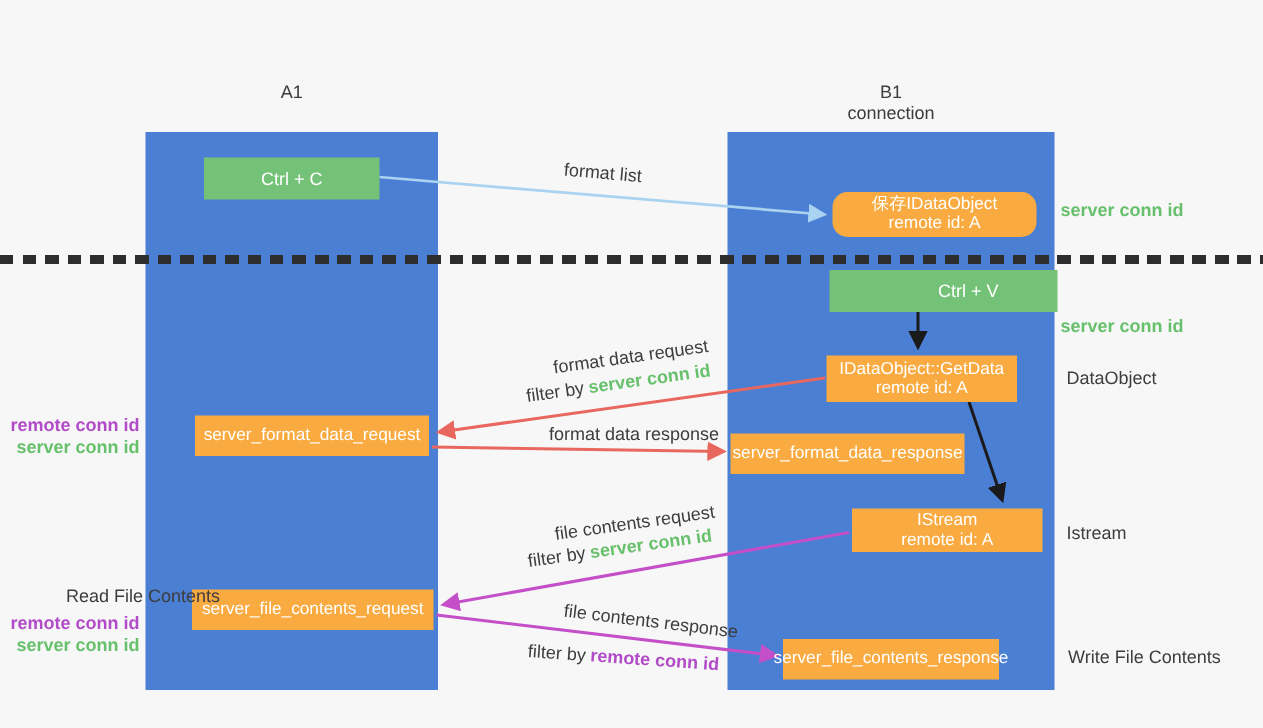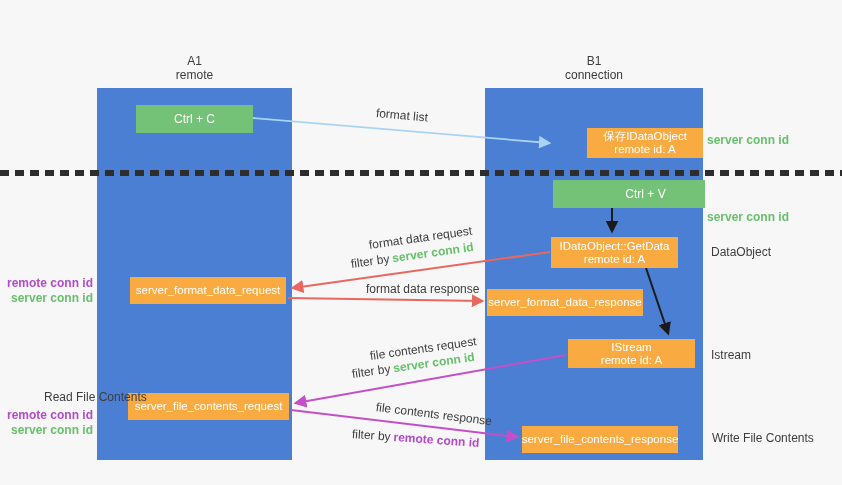--- a/index.html
+++ b/index.html
@@ -37,21 +37,20 @@
   .left-align-box{left:0;width:93px;text-align:right;}
 </style>
 </head>
 <body>
 
 <div id="stage">
 
 
   <div class="lane-header" style="left:97px;width:195px;">
     <div>A1</div>
-    <div>remote</div>
   </div>
   <div class="lane-header" style="left:485px;width:218px;">
     <div>B1</div>
     <div>connection</div>
   </div>
 
   <div class="lane lane-left"></div>
   <div class="lane lane-right"></div>
 
   <div class="divider"></div>
@@ -76,21 +75,21 @@
     <line x1="646" y1="268" x2="668" y2="333" stroke="#1a1a1a" stroke-width="2" marker-end="url(#m-black)"></line>
     <line x1="550" y1="252" x2="293" y2="288" stroke="#e8685f" stroke-width="2" marker-end="url(#m-red)"></line>
     <line x1="288" y1="298" x2="482" y2="301" stroke="#e8685f" stroke-width="2" marker-end="url(#m-red)"></line>
     <line x1="566" y1="355" x2="296" y2="403" stroke="#c44fc8" stroke-width="2" marker-end="url(#m-mag)"></line>
     <line x1="291" y1="410" x2="517" y2="437" stroke="#c44fc8" stroke-width="2" marker-end="url(#m-mag)"></line>
   </svg>
 
   <div class="node node-green" style="left:136px;top:105px;width:117px;height:28px;align-items:center;">
     <div>Ctrl + C</div>
   </div>
-  <div class="node node-orange" style="left:587px;top:128px;width:116px;height:30px;">
+  <div class="node node-orange" style="left:555px;top:128px;width:136px;height:30px;border-radius:10px;">
     <div>保存IDataObject</div>
     <div>remote id: A</div>
   </div>
   <div class="node node-green" style="left:553px;top:180px;width:119px;height:28px;padding-left:33px;">
     <div>Ctrl + V</div>
   </div>
   <div class="node node-orange" style="left:551px;top:237px;width:127px;height:31px;">
     <div>IDataObject::GetData</div>
     <div>remote id: A</div>
   </div>
@@ -100,21 +99,21 @@
   <div class="node node-orange" style="left:487px;top:289px;width:156px;height:27px;">
     <div>server_format_data_response</div>
   </div>
   <div class="node node-orange" style="left:568px;top:339px;width:127px;height:29px;">
     <div>IStream</div>
     <div>remote id: A</div>
   </div>
   <div class="node node-orange" style="left:128px;top:393px;width:161px;height:27px;">
     <div>server_file_contents_request</div>
   </div>
-  <div class="node node-orange" style="left:522px;top:426px;width:156px;height:27px;">
+  <div class="node node-orange" style="left:522px;top:426px;width:144px;height:27px;">
     <div>server_file_contents_response</div>
   </div>
 
   <div class="mid-label rot-dn5" style="left:376px;top:106px;">format list</div>
 
   <div class="mid-label rot-up" style="left:369px;top:238px;">format data request</div>
   <div class="mid-label rot-up" style="left:351px;top:257px;"><span>filter by</span><span class="green-txt">server conn id</span></div>
 
   <div class="mid-label" style="left:366px;top:282px;">format data response</div>
 

